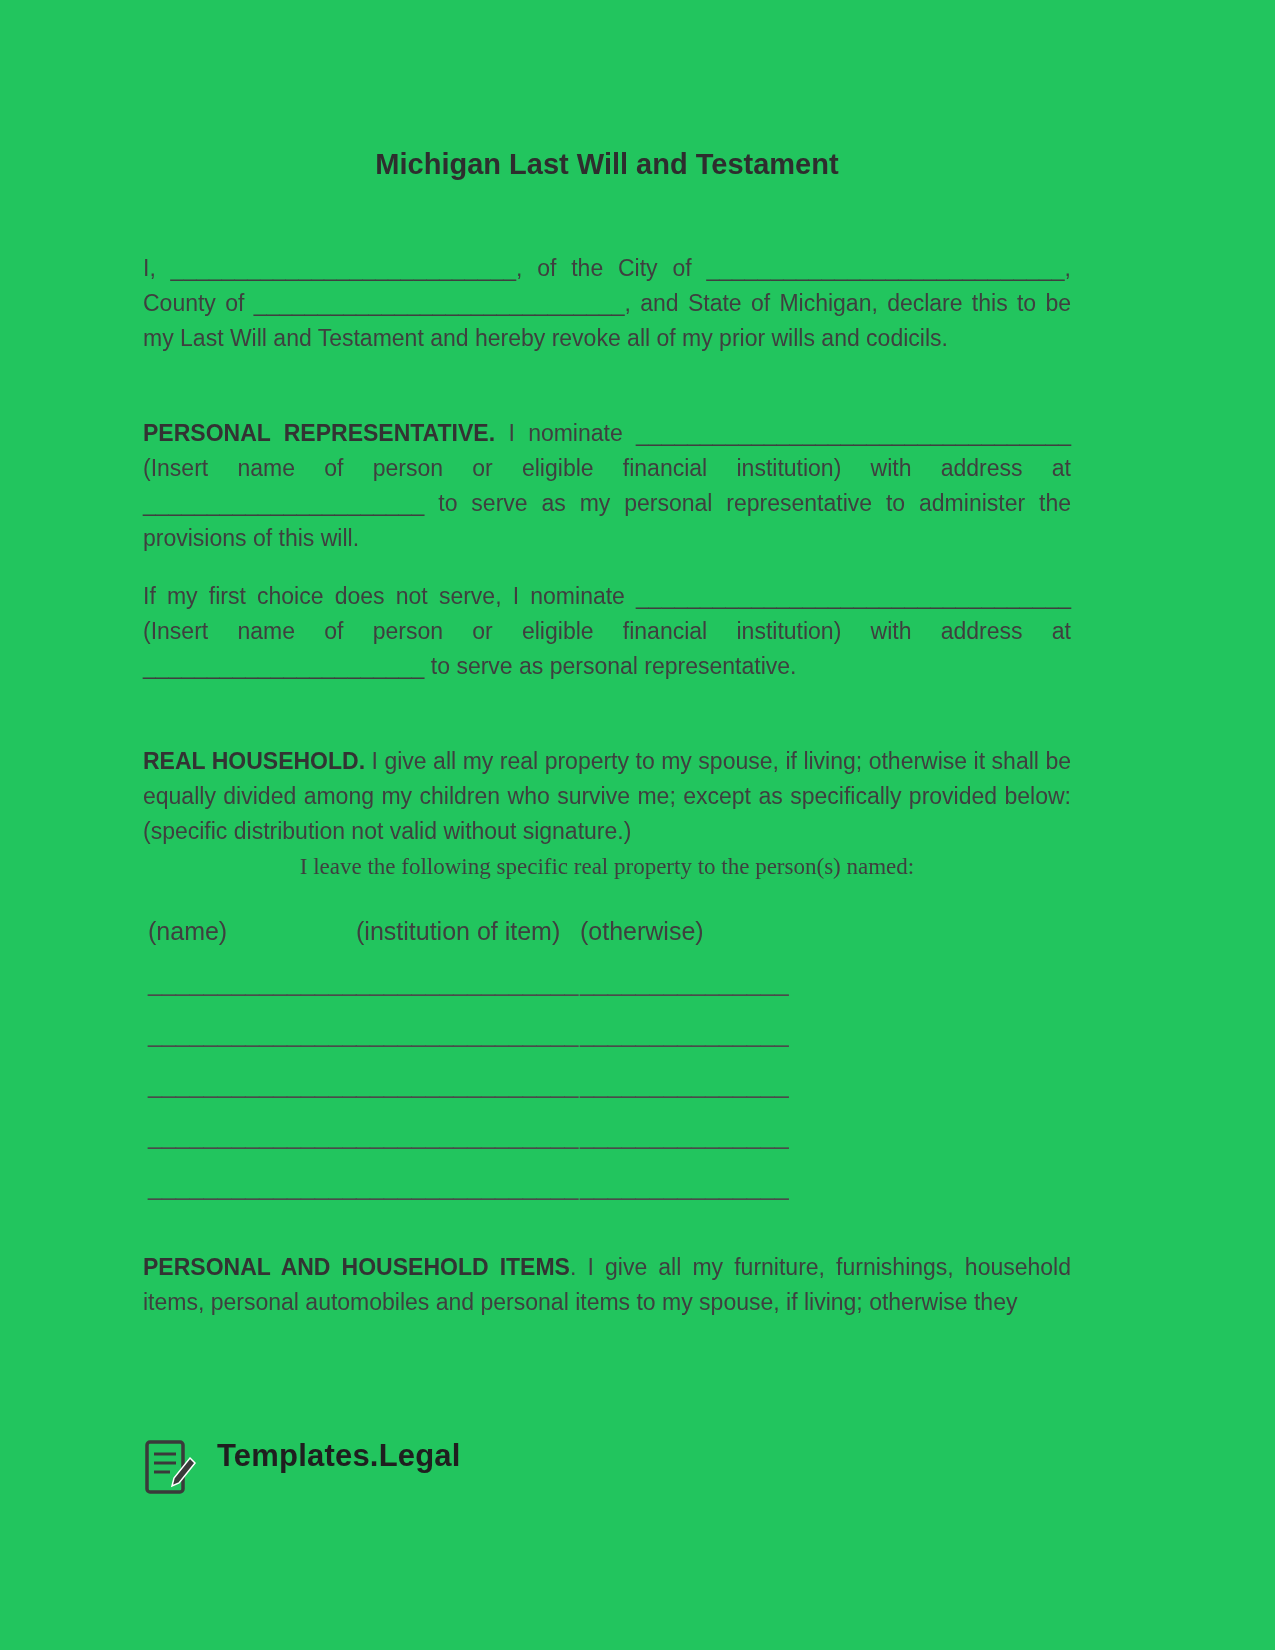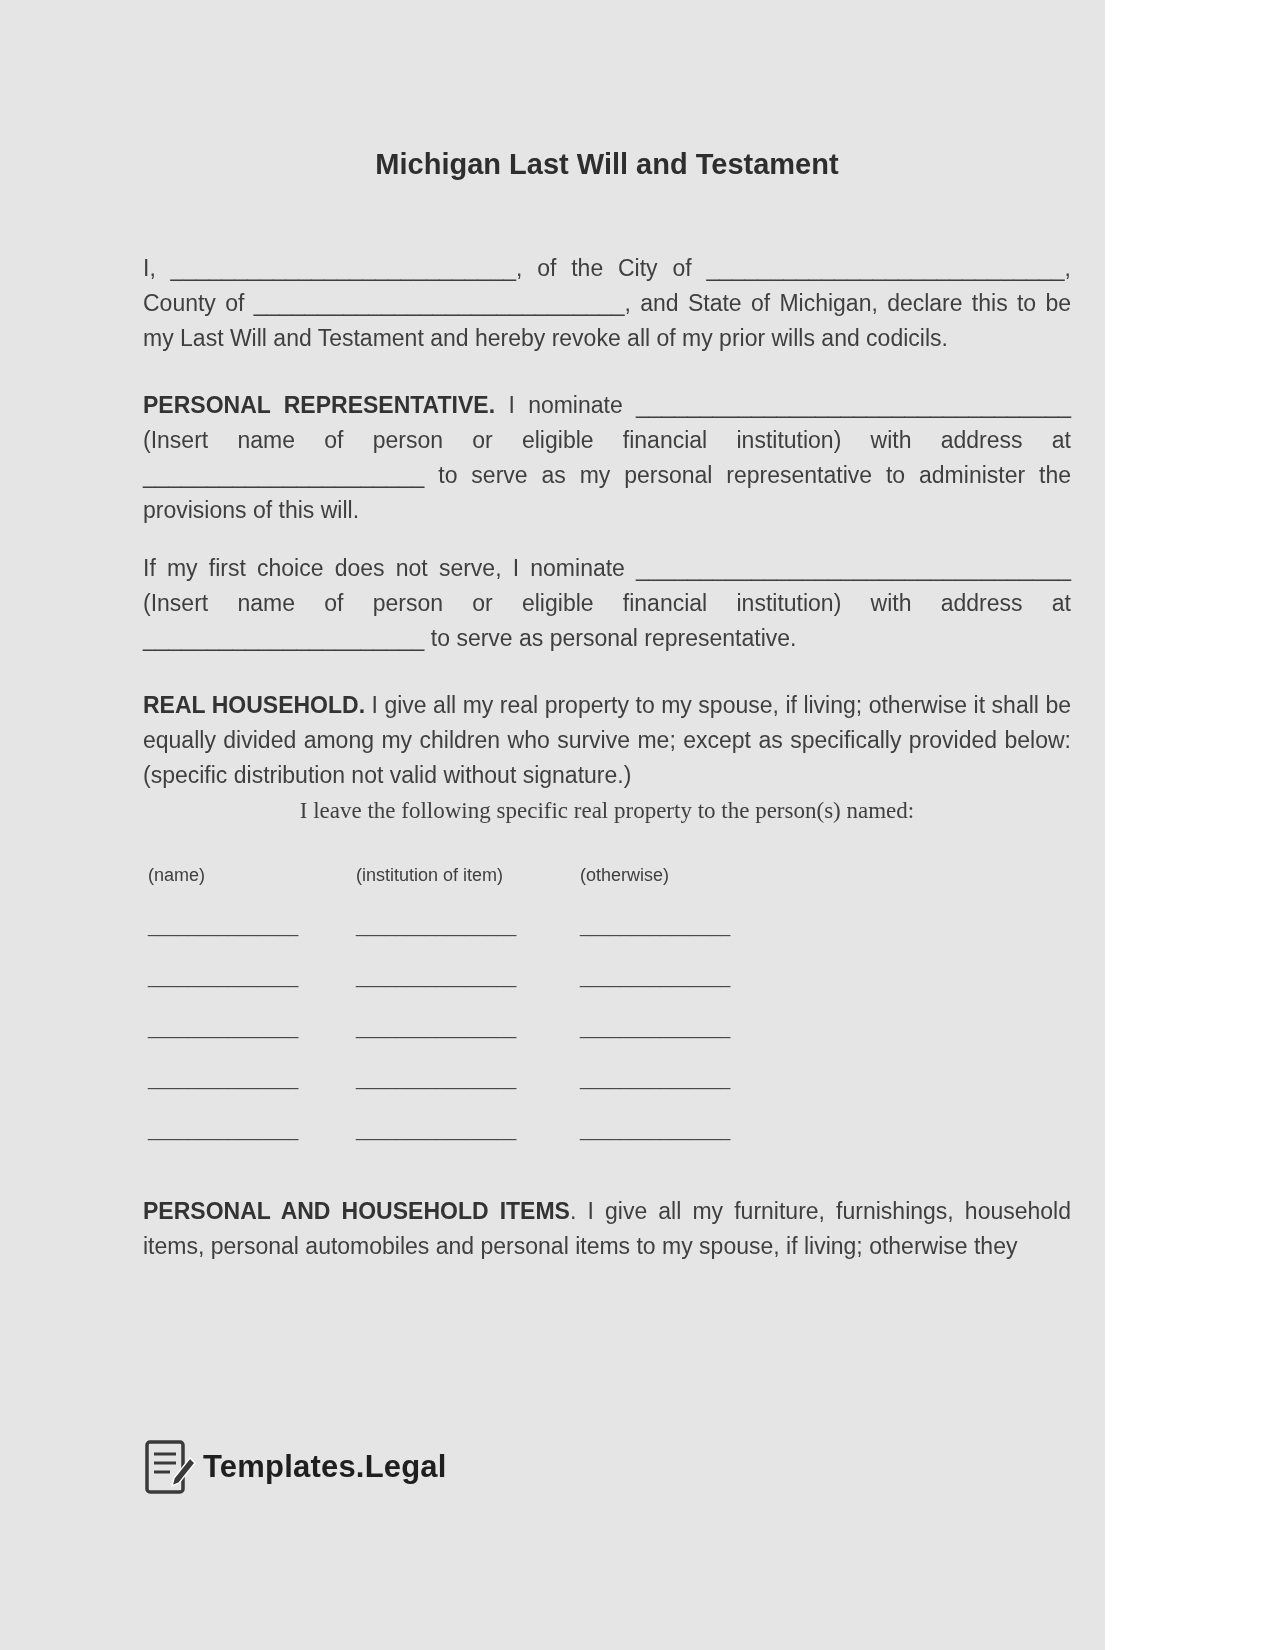--- a/index.html
+++ b/index.html
@@ -8,24 +8,24 @@
   }
   body {
     width: 1275px;
     height: 1650px;
     background: #ffffff;
     font-family: "Liberation Sans", "DejaVu Sans", sans-serif;
     color: #3f3f3f;
   }
   .page {
     position: relative;
-    width: 1105px;
+    width: 1275px;
     height: 1650px;
     overflow: hidden;
-    background: #e5e5e5;
+    background: #22c55e;
   }
   .content {
     position: absolute;
     left: 143px;
     top: 0;
     width: 928px;
   }
   .doc-title {
     margin-top: 148px;
     text-align: center;
@@ -38,49 +38,49 @@
     font-size: 23px;
     line-height: 35px;
     text-align: justify;
     text-justify: inter-word;
   }
   .b {
     font-weight: 700;
     color: #333333;
   }
   .intro   { margin-top: 70px; }
-  .sec     { margin-top: 32px; }
+  .sec     { margin-top: 60px; }
   .para    { margin-top: 23px; }
   .lead    { text-align: center; font-family: Liberation Serif, serif; }
 
   .rp-table {
     margin-top: 30px;
-    font-size: 18px;
+    font-size: 25px;
     line-height: 35px;
     color: #3f3f3f;
   }
   .rp-head, .rp-row {
     display: grid;
     grid-template-columns: 208px 224px 1fr;
     padding-left: 5px;
     white-space: nowrap;
   }
   .rp-row {
     margin-top: 16px;
     color: #4a4a4a;
   }
   .household { margin-top: 46px; }
 
   .footer {
     position: absolute;
     left: 143px;
     top: 1438px;
     display: flex;
-    align-items: center;
-    gap: 6px;
+    align-items: flex-start;
+    gap: 20px;
   }
   .logo {
     width: 54px;
     height: 58px;
     flex: 0 0 auto;
   }
   .brand {
     font-size: 31px;
     font-weight: 700;
     color: #1f1f1f;

